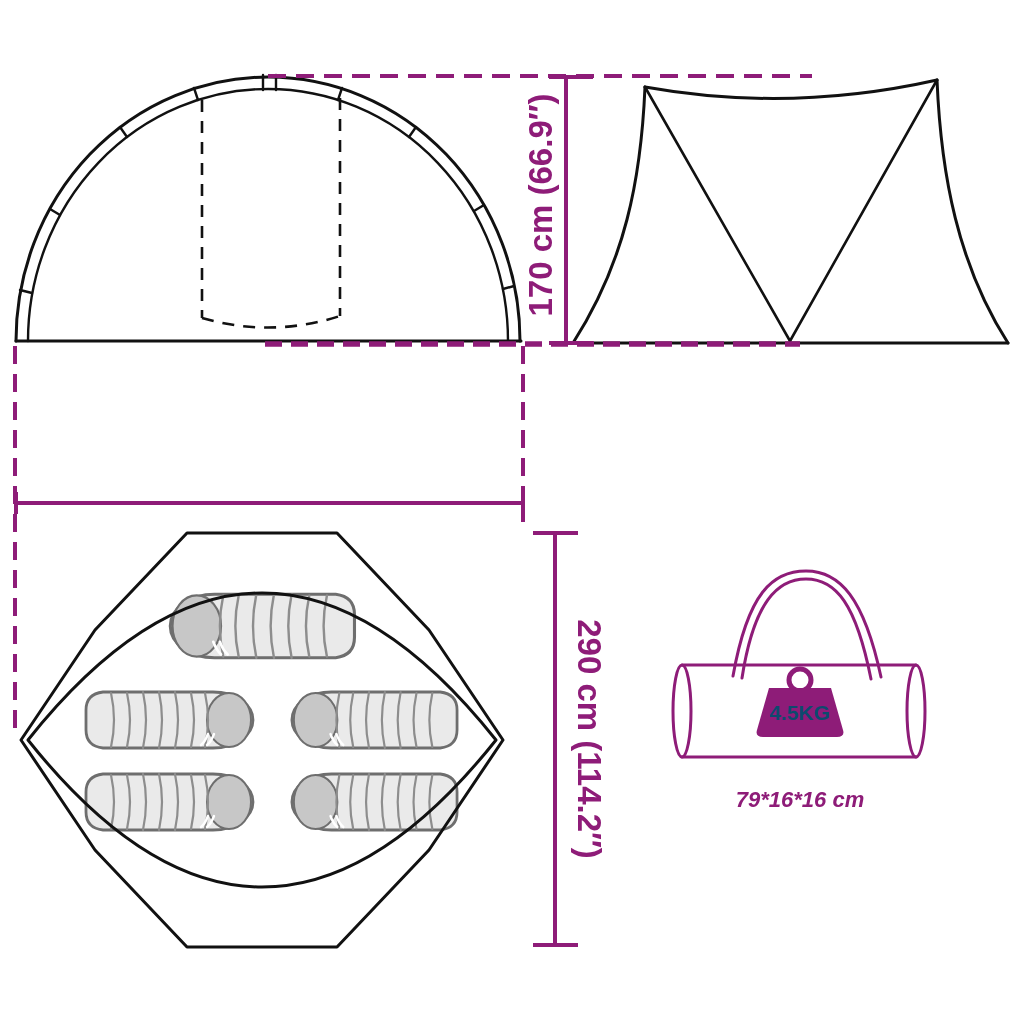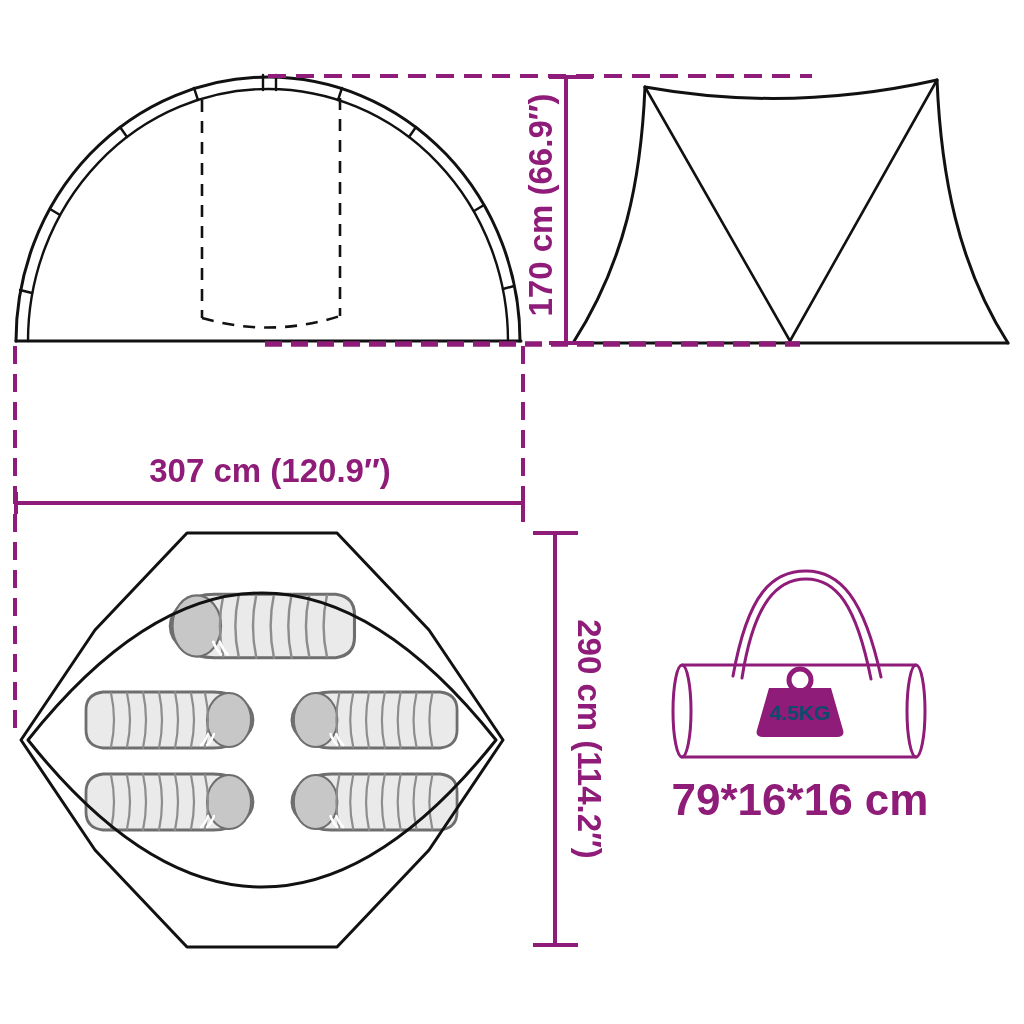--- a/index.html
+++ b/index.html
@@ -28,21 +28,21 @@
   .bag-cap{fill:var(--bag_cap);stroke:var(--bag_outline);stroke-width:2;}
   .bag-seam{fill:none;stroke:#8d8d8d;stroke-width:2.2;stroke-linecap:round;}
   .bag-mark{fill:none;stroke:#ffffff;stroke-width:2.4;stroke-linecap:round;}
   
   .dim-label{position:absolute;display:flex;align-items:center;justify-content:center;
     font-weight:700;color:var(--accent);font-size:33px;white-space:nowrap;letter-spacing:0px;}
   .dim-label.rot-ccw{transform:rotate(-90deg);}
   .dim-label.rot-cw{transform:rotate(90deg);}
   .weight-label{position:absolute;display:flex;align-items:center;justify-content:center;
     font-weight:700;color:#0c4a6e;font-size:21px;white-space:nowrap;}
-  .pack-label{font-size:44px;}
+  .pack-label{font-size:22px;font-style:italic;}
 </style>
 </head>
 <body>
 
 <div class="stage">
 
   <svg width="1024" height="1024" viewBox="0 0 1024 1024">
 
     <defs>
 
@@ -138,21 +138,20 @@
       </g>
       <g>
         <circle cx="800" cy="680" r="11" fill="none" stroke="var(--accent)" stroke-width="5"></circle>
         <path class="mg-fill" d="M769,688 L757,730 Q755,737 763,737 L837,737 Q845,737 843,730 L831,688 Z"></path>
       </g>
     </g>
   </svg>
 
   <div class="dim-label rot-ccw" style="left:411px;top:187px;width:260px;height:36px;">170 cm (66.9″)</div>
 
-  <div class="dim-label" style="left:70px;top:452px;width:400px;height:38px;">307 cm (120.9″)</div>
 
   <div class="dim-label rot-cw" style="left:459px;top:721px;width:260px;height:36px;">290 cm (114.2″)</div>
 
   <div class="weight-label" style="left:745px;top:700px;width:110px;height:26px;">4.5KG</div>
 
   <div class="dim-label pack-label" style="left:650px;top:781px;width:300px;height:38px;">79*16*16 cm</div>
 
 </div>
 
 </body></html>

